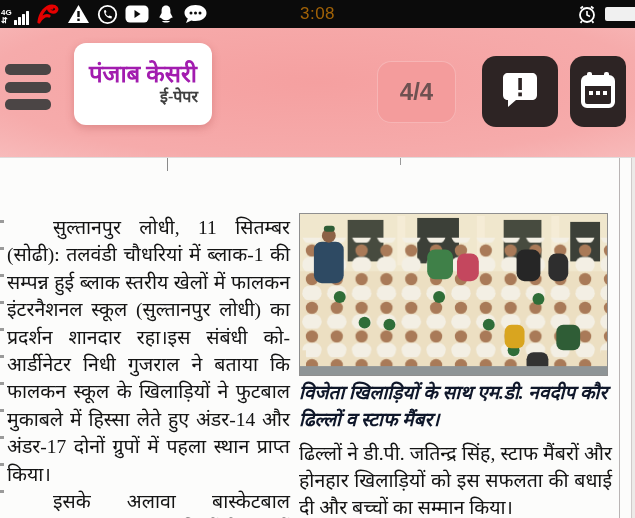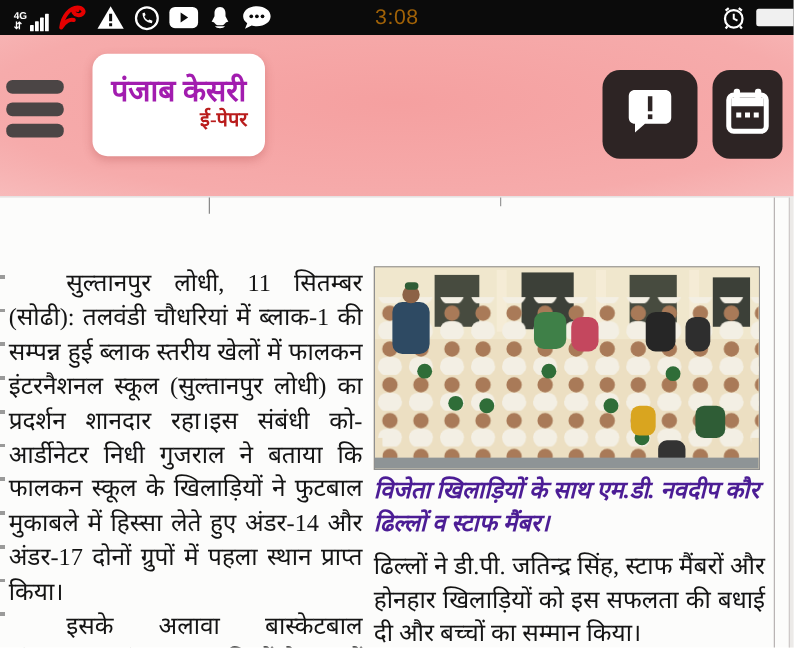--- a/index.html
+++ b/index.html
@@ -3,21 +3,21 @@
 <meta charset="utf-8">
 <style>
   * { margin:0; padding:0; box-sizing:border-box; }
   html,body { width:635px; height:518px; overflow:hidden; background:#fff;
               font-family:"Liberation Sans", sans-serif; }
   .screen { position:relative; width:635px; height:518px; overflow:hidden; }
 
   
   .statusbar { position:absolute; left:0; top:0; width:635px; height:28px;
     background:#0b0b0b; display:flex; align-items:center; color:#fff; }
-  .sb-left { display:flex; align-items:center; gap:7px; padding-left:11px; flex:1; }
+  .sb-left { display:flex; align-items:center; gap:7px; padding-left:1px; flex:1; }
   .sb-time { position:absolute; left:0; right:0; text-align:center; font-size:17px;
     color:#a16207; letter-spacing:.5px; pointer-events:none; }
   .sb-right { display:flex; align-items:center; gap:8px; margin-left:auto; padding-right:0; z-index:2; }
   .sb-ic { display:inline-flex; align-items:center; justify-content:center; height:22px; }
   .sig-wrap { display:flex; align-items:flex-end; gap:1px; }
   .sig-4g { font-size:8px; font-weight:bold; line-height:8px; color:#fff; margin-right:1px; }
   .bar { width:3px; background:#fff; border-radius:.5px; }
   .battery { width:30px; height:14px; background:#f0f0f0; border-radius:2px 0 0 2px; }
 
   
@@ -26,21 +26,21 @@
       radial-gradient(130% 150% at 50% 42%, #f5a0a0 0%, #f6abab 40%, #f9c9c9 68%, #fdeeee 92%, #ffffff 100%);
     }
   .hamburger { position:absolute; left:5px; top:36px; width:46px; height:46px;
     display:flex; flex-direction:column; justify-content:space-between; cursor:pointer; }
   .hamburger span { display:block; height:11px; background:#4b4545; border-radius:5px; }
   .logo-card { position:absolute; left:74px; top:15px; width:138px; height:82px;
     background:#fff; border-radius:12px; box-shadow:0 3px 8px rgba(150,40,40,.25);
     display:flex; flex-direction:column; align-items:center; justify-content:center; cursor:pointer; }
   .logo-l1 { color:#a21caf; font-weight:bold; font-size:24px; line-height:26px;
     font-family:"Liberation Serif", serif;text-align:center; }
-  .logo-l2 { color:#b91c1c; font-weight:bold; font-size:16px; line-height:20px;
+  .logo-l2 { color:#404040; font-weight:bold; font-size:16px; line-height:20px;
     align-self:flex-end; margin-right:14px; font-family:"Liberation Serif", serif; }
   .page-chip { position:absolute; left:377px; top:33px; width:79px; height:62px;
     background:#f49c9c; border-radius:14px; box-shadow:inset 0 0 0 1px rgba(255,255,255,.25);
     display:flex; align-items:center; justify-content:center;
     color:#6e5151; font-weight:bold; font-size:24px; cursor:pointer; }
   .dark-btn { position:absolute; top:28px; height:71px; background:#2d2424; border-radius:14px;
     display:flex; align-items:center; justify-content:center; cursor:pointer; }
   .btn-feedback { left:482px; width:76px; }
   .btn-calendar { left:570px; width:56px; border-radius:14px 10px 10px 14px; }
 
@@ -60,21 +60,21 @@
     font-size:30px; font-weight:bold; line-height:50px; color:#0d0d0d;
     letter-spacing:-0.5px; white-space:nowrap; text-shadow:0 0 .5px #000; }
 
   .lcol { position:absolute; left:7px; top:56px; width:283px;
     font-size:19.5px; line-height:27.4px; text-align:justify; color:#141414; }
   .lcol p { text-indent:46px; }
 
   .rcol { position:absolute; left:299px; top:55px; width:313px; }
   .photo { width:309px; height:163px; border:1px solid #8f8f8f; background:#e9dcc0; display:block; }
   .caption { margin-top:4px; font-style:italic; font-weight:bold;
-    font-size:19px; line-height:26.5px; color:#4c1d95; }
+    font-size:19px; line-height:26.5px; color:#0f172a; }
   .rtext { margin-top:7px; font-size:19.5px; line-height:27px; text-align:justify; color:#141414; }
 </style>
 </head>
 <body>
 
 <div class="screen">
 
   <div class="statusbar">
     <div class="sb-left">
       <span class="sb-ic sig-wrap">
@@ -137,20 +137,23 @@
 
   <div class="appheader">
     <div class="hamburger">
       <span></span>
         <span></span>
         <span></span>
     </div>
     <div class="logo-card">
       <span class="logo-l1">पंजाब केसरी</span>
       <span class="logo-l2">ई-पेपर</span>
+    </div>
+    <div class="page-chip">
+      <span>4/4</span>
     </div>
     <div class="dark-btn btn-feedback">
       <span>
         <svg width="40" height="42" viewBox="0 0 40 42">
           <path d="M8,4 L32,4 C35,4 37,6 37,9 L37,26 C37,29 35,31 32,31 L16,31 L8,38 L8,31 C5,31 3,29 3,26 L3,9 C3,6 5,4 8,4 Z" fill="#fff"></path>
           <rect x="18.3" y="9" width="3.6" height="12" fill="#2d2424"></rect>
           <rect x="18.3" y="23.5" width="3.6" height="3.8" fill="#2d2424"></rect>
         </svg>
       </span>
     </div>

